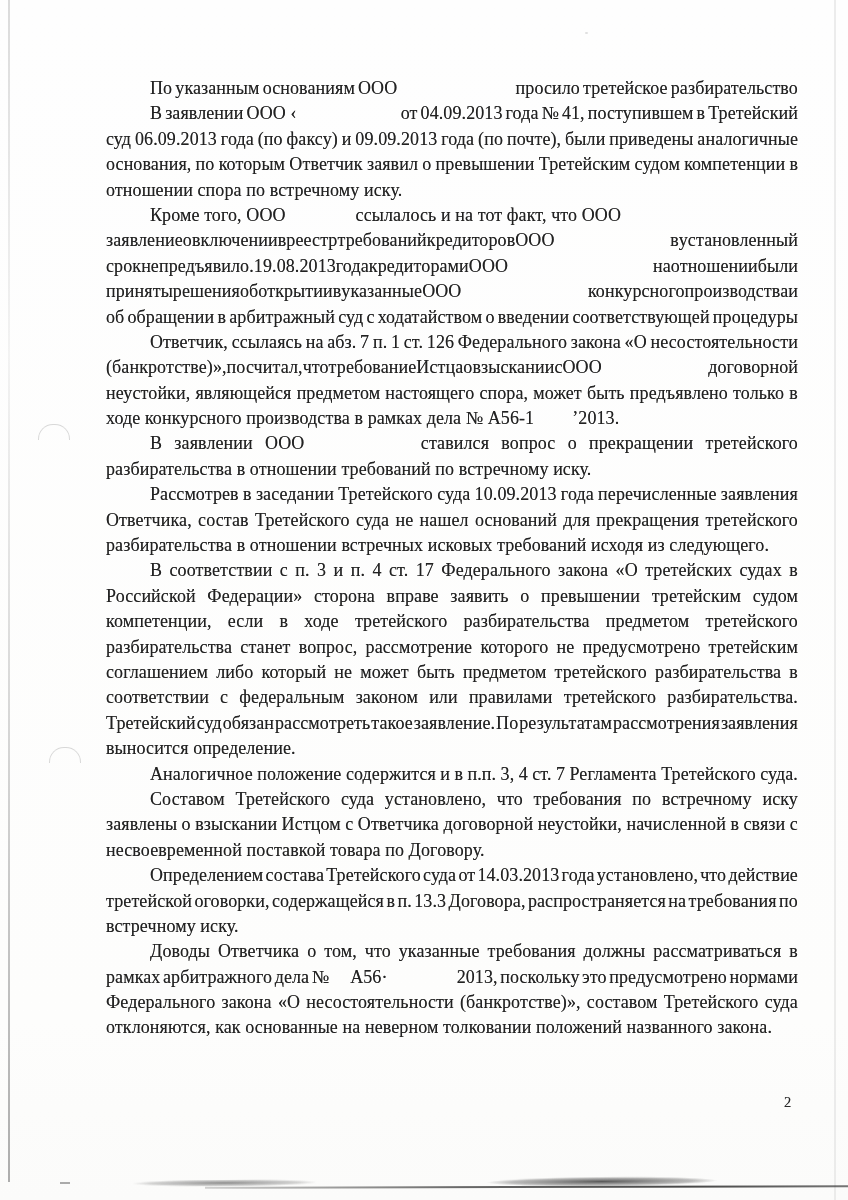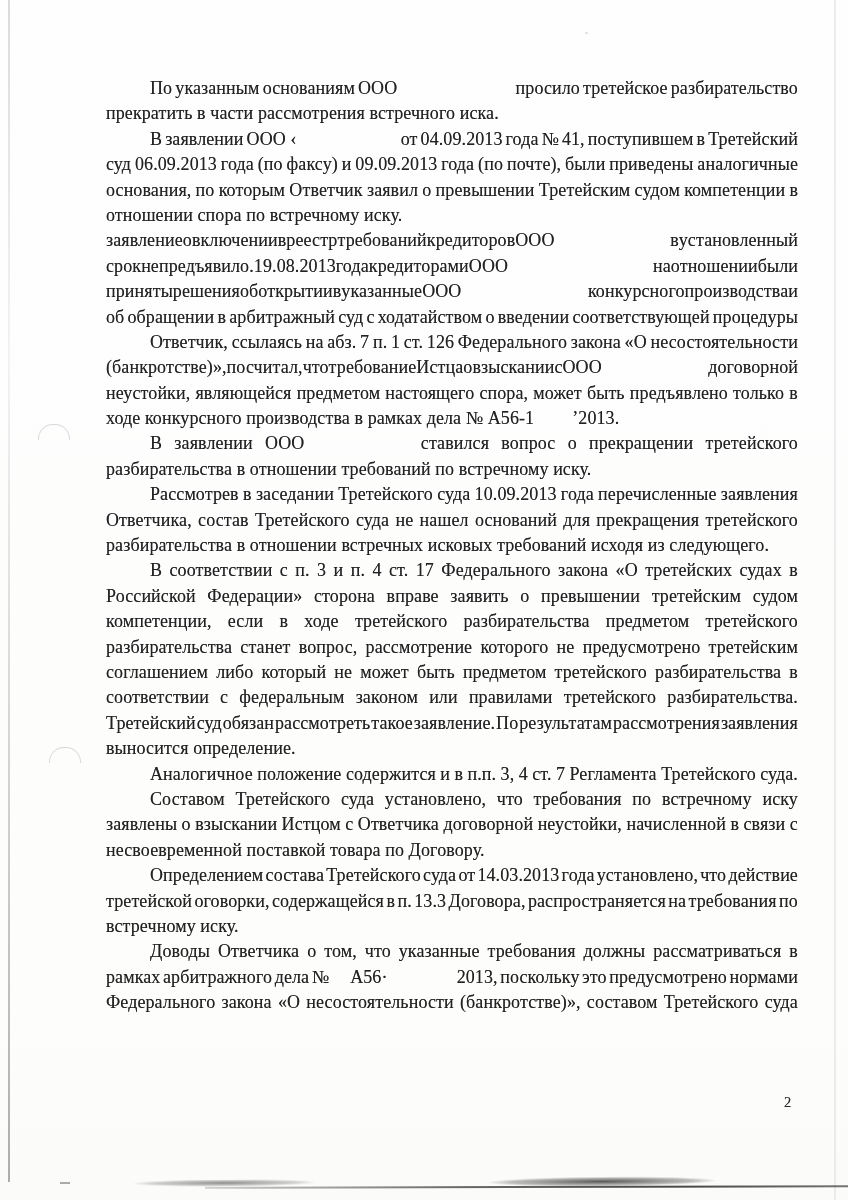--- a/index.html
+++ b/index.html
@@ -112,21 +112,20 @@
       <div class="line j ind">
         <span class="w">По</span>
         <span class="w">указанным</span>
         <span class="w">основаниям</span>
         <span class="w">ООО</span>
         <span class="gap" style="width: 112px;"></span>
         <span class="w">просило</span>
         <span class="w">третейское</span>
         <span class="w">разбирательство</span>
       </div>
-      <div class="line"><span class="t">прекратить в части рассмотрения встречного иска.</span></div>
       <div class="line j ind">
         <span class="w">В</span>
         <span class="w">заявлении</span>
         <span class="w">ООО&nbsp;‹</span>
         <span class="gap" style="width: 98px;"></span>
         <span class="w">от</span>
         <span class="w">04.09.2013</span>
         <span class="w">года</span>
         <span class="w">№</span>
         <span class="w">41,</span>
@@ -156,20 +155,21 @@
         <span class="w">Ответчик</span>
         <span class="w">заявил</span>
         <span class="w">о</span>
         <span class="w">превышении</span>
         <span class="w">Третейским</span>
         <span class="w">судом</span>
         <span class="w">компетенции</span>
         <span class="w">в</span>
       </div>
       <div class="line"><span class="t">отношении спора по встречному иску.</span></div>
+      <div class="line ind"><span class="t">Кроме того, ООО</span><span class="gap" style="width: 70px;"></span><span class="t">ссылалось и на тот факт, что ООО</span></div>
       <div class="line j">
         <span class="w">заявление</span>
         <span class="w">о</span>
         <span class="w">включении</span>
         <span class="w">в</span>
         <span class="w">реестр</span>
         <span class="w">требований</span>
         <span class="w">кредиторов</span>
         <span class="w">ООО</span>
         <span class="gap" style="width: 252px;"></span>
@@ -472,20 +472,21 @@
       <div class="line j">
         <span class="w">Федерального</span>
         <span class="w">закона</span>
         <span class="w">«О</span>
         <span class="w">несостоятельности</span>
         <span class="w">(банкротстве)»,</span>
         <span class="w">составом</span>
         <span class="w">Третейского</span>
         <span class="w">суда</span>
       </div>
+      <div class="line"><span class="t">отклоняются, как основанные на неверном толковании положений названного закона.</span></div>
     </div>
 
   <div class="page-number">2</div>
 
   <div class="smudge-tick"></div>
   <div class="smudge-a"></div>
   <div class="smudge-b"></div>
   <div class="smudge-line"></div>
 </div>
 

